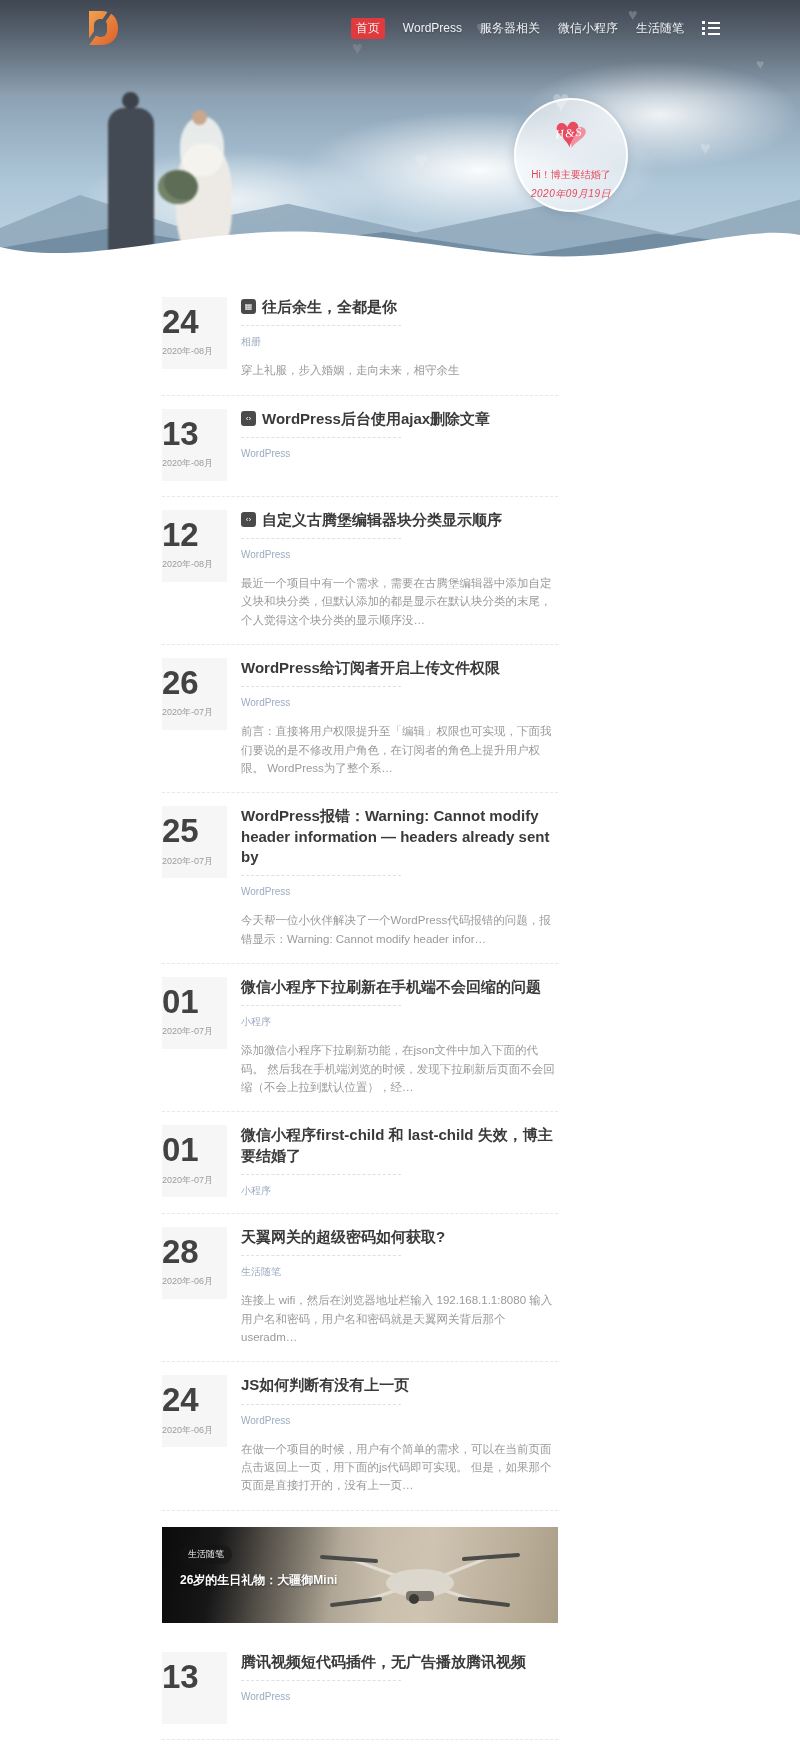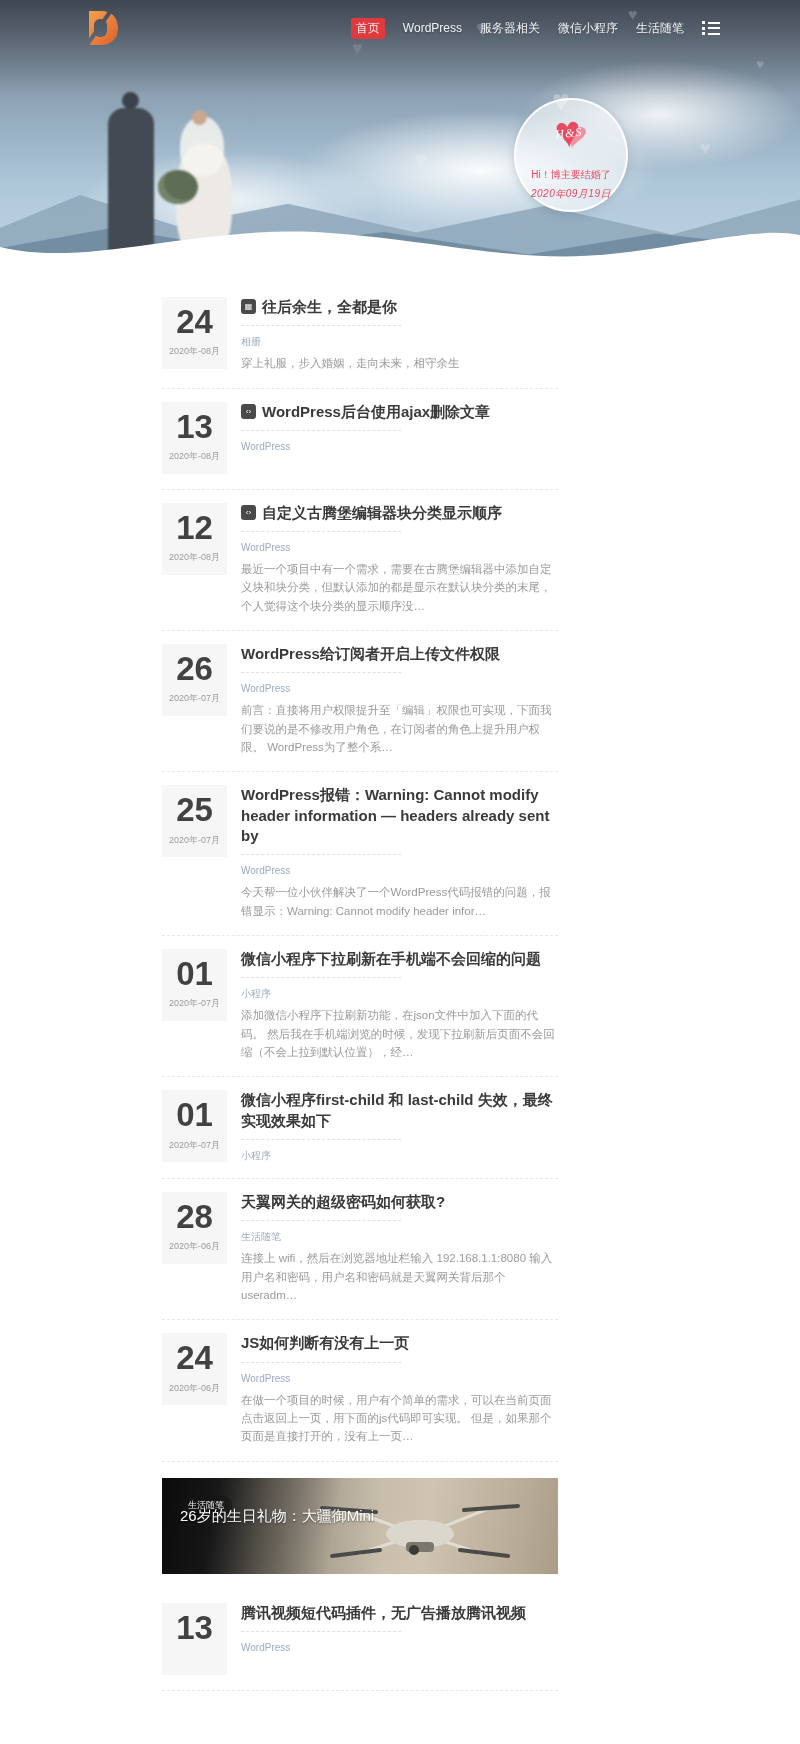--- a/index.html
+++ b/index.html
@@ -52,39 +52,39 @@
   .monogram { position:absolute; left:50%; top:16px; transform:translateX(-58%) rotate(-6deg);
     font-family:"Liberation Serif","DejaVu Serif",serif; font-style:italic; font-size:12px; color:#ffffff; letter-spacing:1px; }
   .badge-line1 { font-size:10px; color:#e8455c; margin-top:6px; }
   .badge-line2 { font-size:10px; color:#e8455c; margin-top:5px; letter-spacing:.5px;font-style:italic; }
 
   .wave { position:absolute; left:0; bottom:-1px; width:800px; height:60px; display:block; z-index:3; }
 
   
   .col { width:396px; margin-left:162px; padding-top:12px; }
   .entry { display:flex; padding:13px 0 15px; border-bottom:1px dashed #e7e7e7; }
-  .datebox { width:65px; height:72px; background:#f6f6f6; flex-shrink:0; margin-right:14px; text-align:center; padding-top:4px; }
+  .datebox { width:65px; height:72px; background:#f6f6f6; flex-shrink:0; margin-right:14px; text-align:left; padding-top:4px; }
   .day { font-size:33px; font-weight:bold; color:#424242; line-height:1.25; }
   .month { font-size:9px; color:#9c9c9c; margin-top:3px; }
   .entry-body { flex:1; min-width:0; }
   .entry-title { display:flex; align-items:flex-start; gap:6px; font-size:15px; font-weight:bold; color:#3a3a3a; line-height:1.35; cursor:pointer; }
   .post-icon { flex-shrink:0; width:15px; height:15px; margin-top:2px; background:#4a4a4a; border-radius:3px;
     color:#fff; font-size:8px; line-height:15px; text-align:center; font-weight:normal; }
   .title-divider { width:160px; border-top:1px dashed #e0e0e0; margin:8px 0 5px; }
   .entry-cat { display:inline-block; font-size:10px; color:#9cabc2; text-decoration:none; cursor:pointer; }
-  .entry-excerpt { font-size:11.5px; color:#9a9a9a; line-height:1.6; margin-top:5px; }
+  .entry-excerpt { font-size:11.5px; color:#9a9a9a; line-height:1.6; margin-top:12px; }
 
   
   .featured { position:relative; width:396px; height:96px; margin:16px 0; overflow:hidden; cursor:pointer;
     background:linear-gradient(100deg,#141416 0%, #232325 14%, #6f6a60 26%, #c3b8a6 44%, #cfc4b2 66%, #b9ad98 88%, #a99d88 100%); }
   .featured::after { content:""; position:absolute; inset:0; background:linear-gradient(90deg, rgba(0,0,0,.45), rgba(0,0,0,0) 55%); }
   .featured-drone { position:absolute; right:28px; top:14px; z-index:1; }
   .featured-badge { position:absolute; left:18px; top:18px; z-index:2; background:rgba(20,20,20,.55);
     color:#f0f0f0; font-size:9px; padding:3px 8px; border-radius:9px; }
-  .featured-title { position:absolute; left:18px; top:29px; z-index:2; color:#ffffff; font-size:15px; font-weight:normal; text-shadow:0 1px 2px rgba(0,0,0,.5); }
+  .featured-title { position:absolute; left:18px; top:45px; z-index:2; color:#ffffff; font-size:12px; font-weight:bold; text-shadow:0 1px 2px rgba(0,0,0,.5); }
 </style>
 </head>
 <body>
 
 <header class="hero">
   <div class="hero-bg"></div>
   <div class="cloud c1"></div>
   <div class="cloud c2"></div>
   <div class="cloud c3"></div>
   <div class="mtn far"></div>
@@ -259,21 +259,21 @@
       </article>
 
       <article class="entry">
         <div class="datebox">
           <div class="day">01</div>
           <div class="month">2020年-07月</div>
         </div>
         <div class="entry-body">
           <h2 class="entry-title">
 
-            <span>微信小程序first-child 和 last-child 失效，最终实现效果如下</span>
+            <span>微信小程序first-child 和 last-child 失效，博主要结婚了</span>
           </h2>
           <div class="title-divider"></div>
           <a class="entry-cat">小程序</a>
         </div>
       </article>
 
       <article class="entry">
         <div class="datebox">
           <div class="day">28</div>
           <div class="month">2020年-06月</div>

